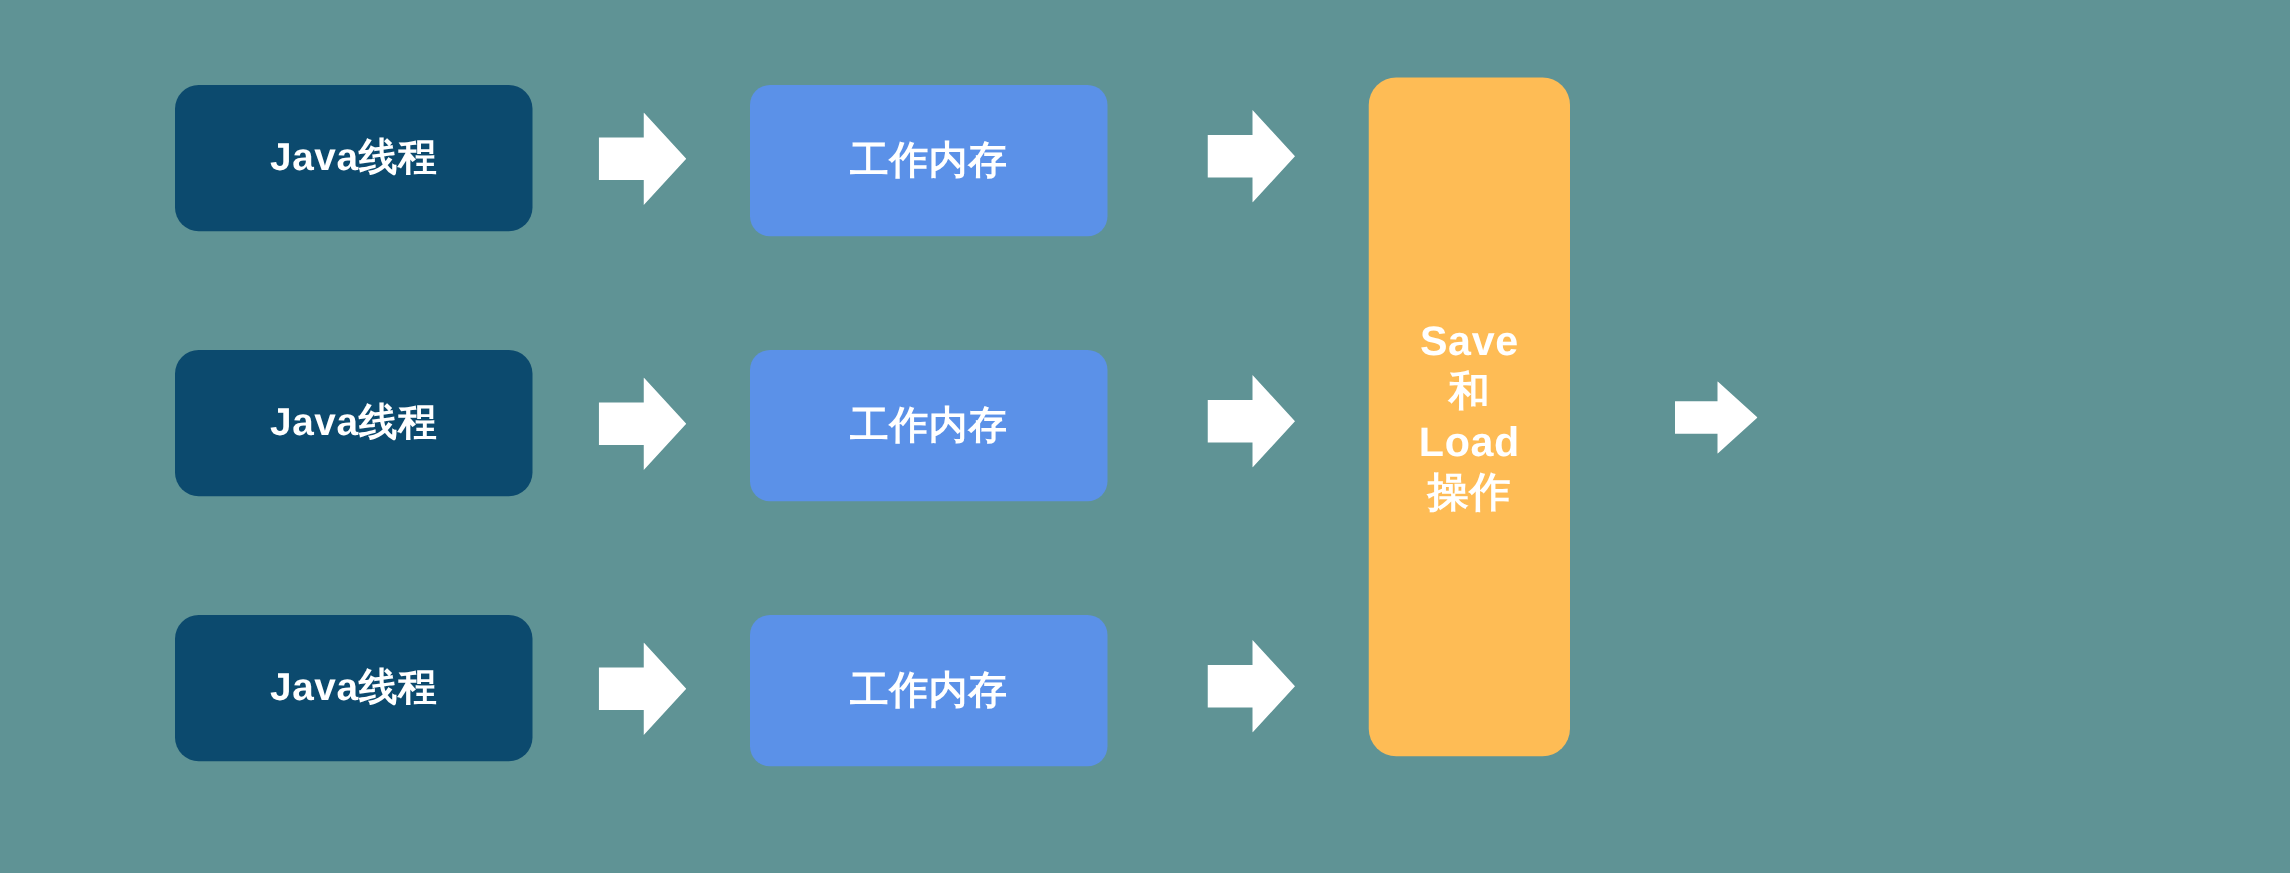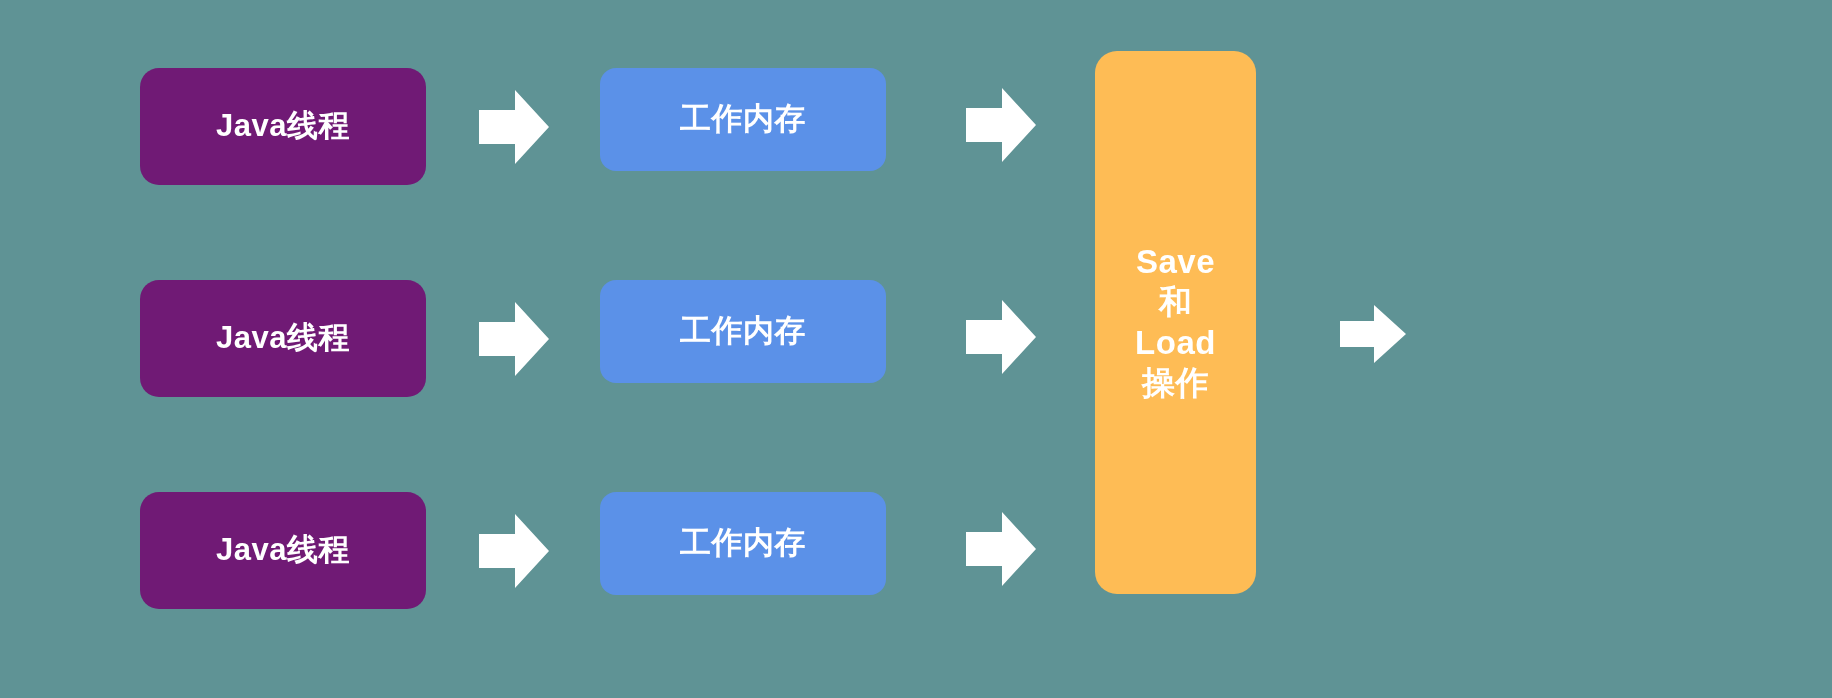--- a/index.html
+++ b/index.html
@@ -28,43 +28,43 @@
     font-weight: bold;
     letter-spacing: 0.5px;
     line-height: 1.18;
     user-select: none;
   }
 
   .thread-box {
     width: 286px;
     height: 117px;
     left: 140px;
-    background: #701a75;
+    background: #0c4a6e;
     border-radius: 19px;
     font-size: 31px;
   }
   .thread-box.row0 { top: 68px; }
   .thread-box.row1 { top: 280px; }
   .thread-box.row2 { top: 492px; }
 
   .work-box {
     width: 286px;
-    height: 103px;
+    height: 121px;
     left: 600px;
     background: #5B91E8;
     border-radius: 16px;
     font-size: 31px;
   }
   .work-box.row0 { top: 68px; }
   .work-box.row1 { top: 280px; }
   .work-box.row2 { top: 492px; }
 
   .saveload-box {
     left: 1095px;
-    top: 51px;
+    top: 62px;
     width: 161px;
     height: 543px;
     background: #FEBC55;
     border-radius: 22px;
     font-size: 33px;
     line-height: 1.22;
   }
 
   .main-memory {
     left: 1483px;

